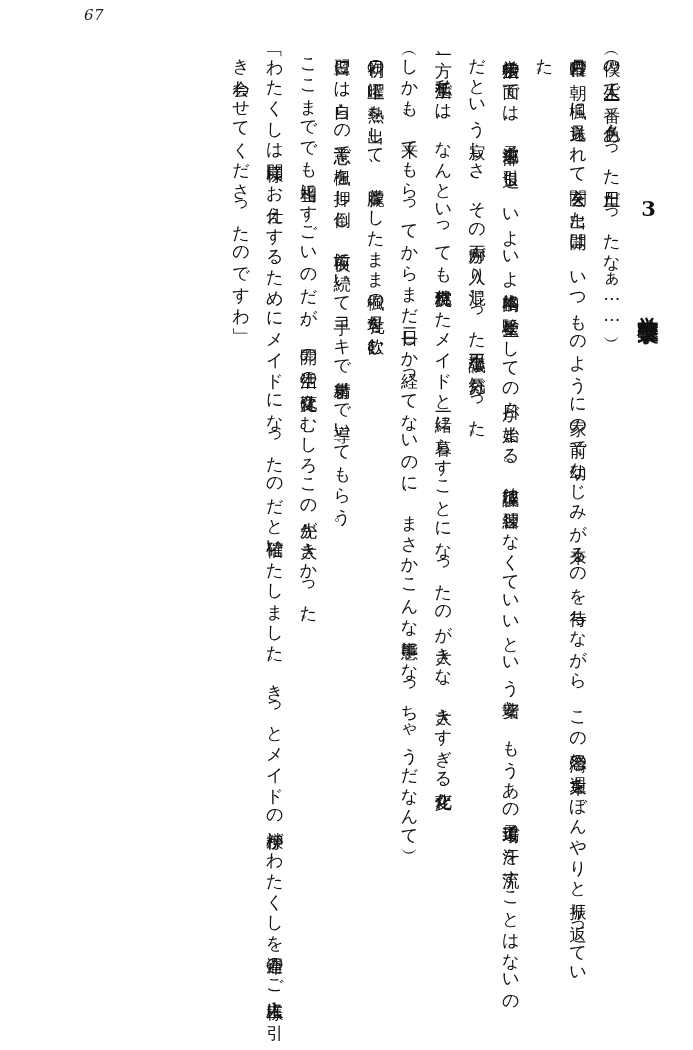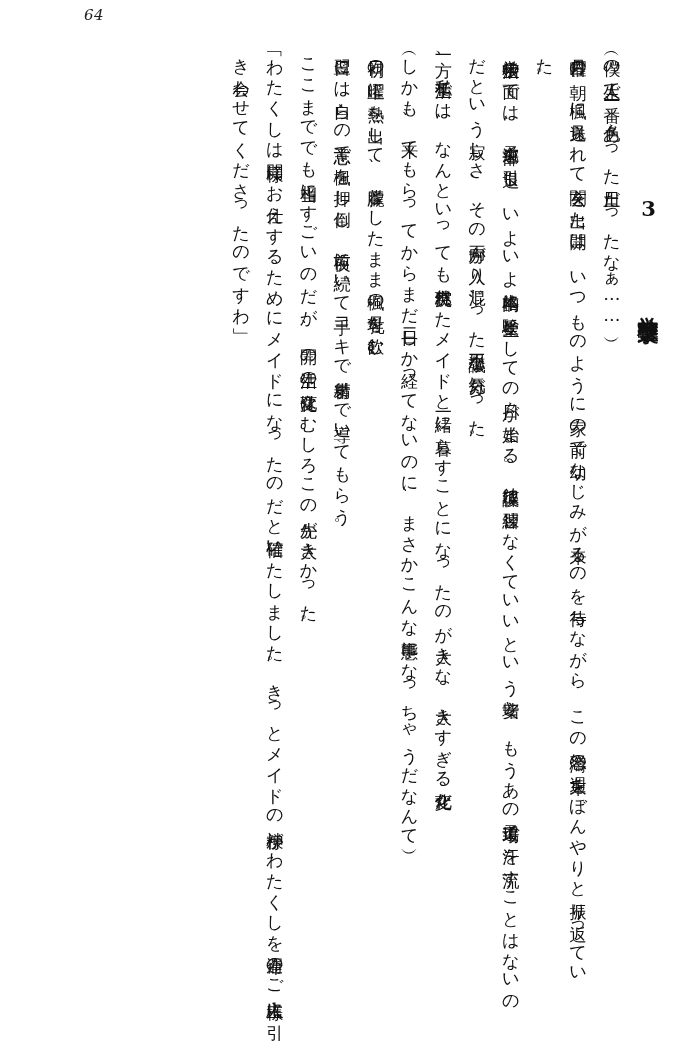--- a/index.html
+++ b/index.html
@@ -65,21 +65,21 @@
   .para {
     display: block;
     margin: 0;
   }
 </style>
 </head>
 <body>
 
 <div class="page">
 
-  <div class="page-number">64</div>
+  <div class="page-number">67</div>
 
   <div class="vtext">
 
     <div class="chapter-head">
       <span class="chapter-num">3</span>
       <span>　</span>
       <span>学校襲撃</span>
     </div>
 
     <p class="para">（僕の人生で一番、色々あった土日だったなぁ……）</p>

